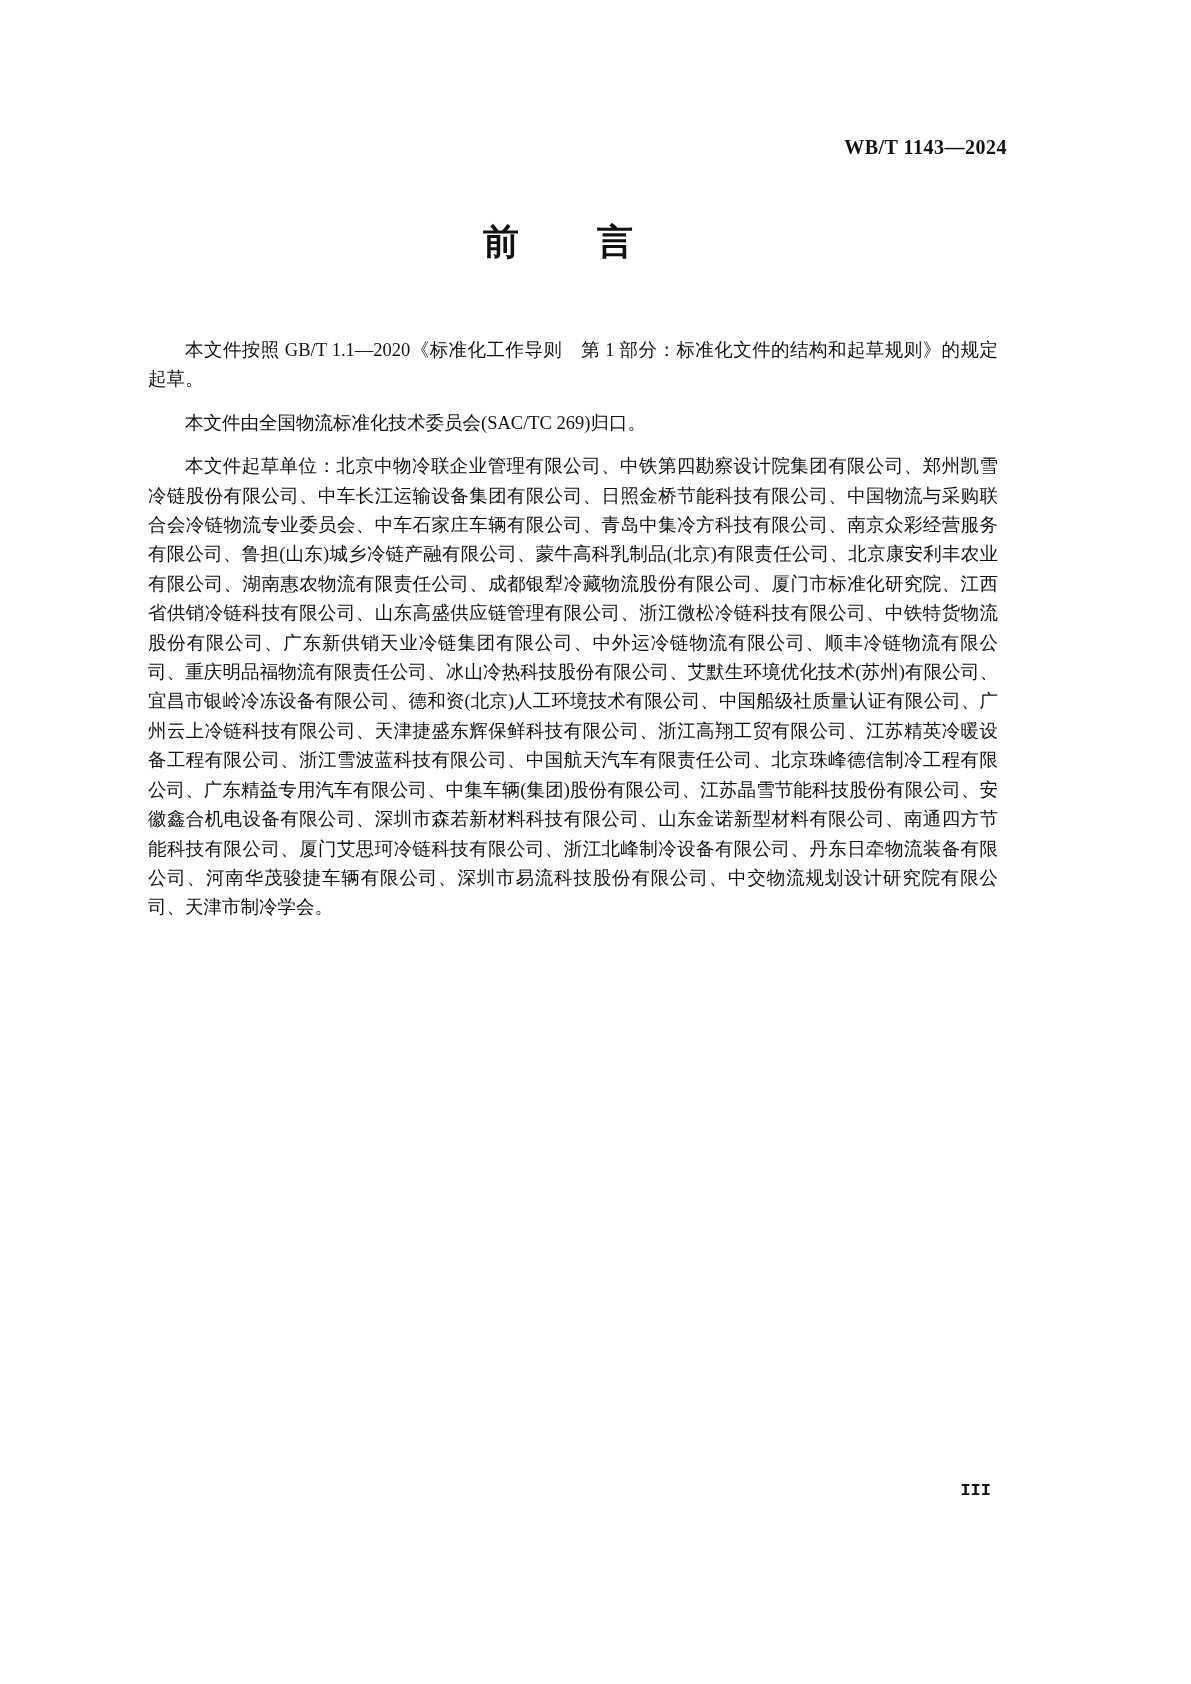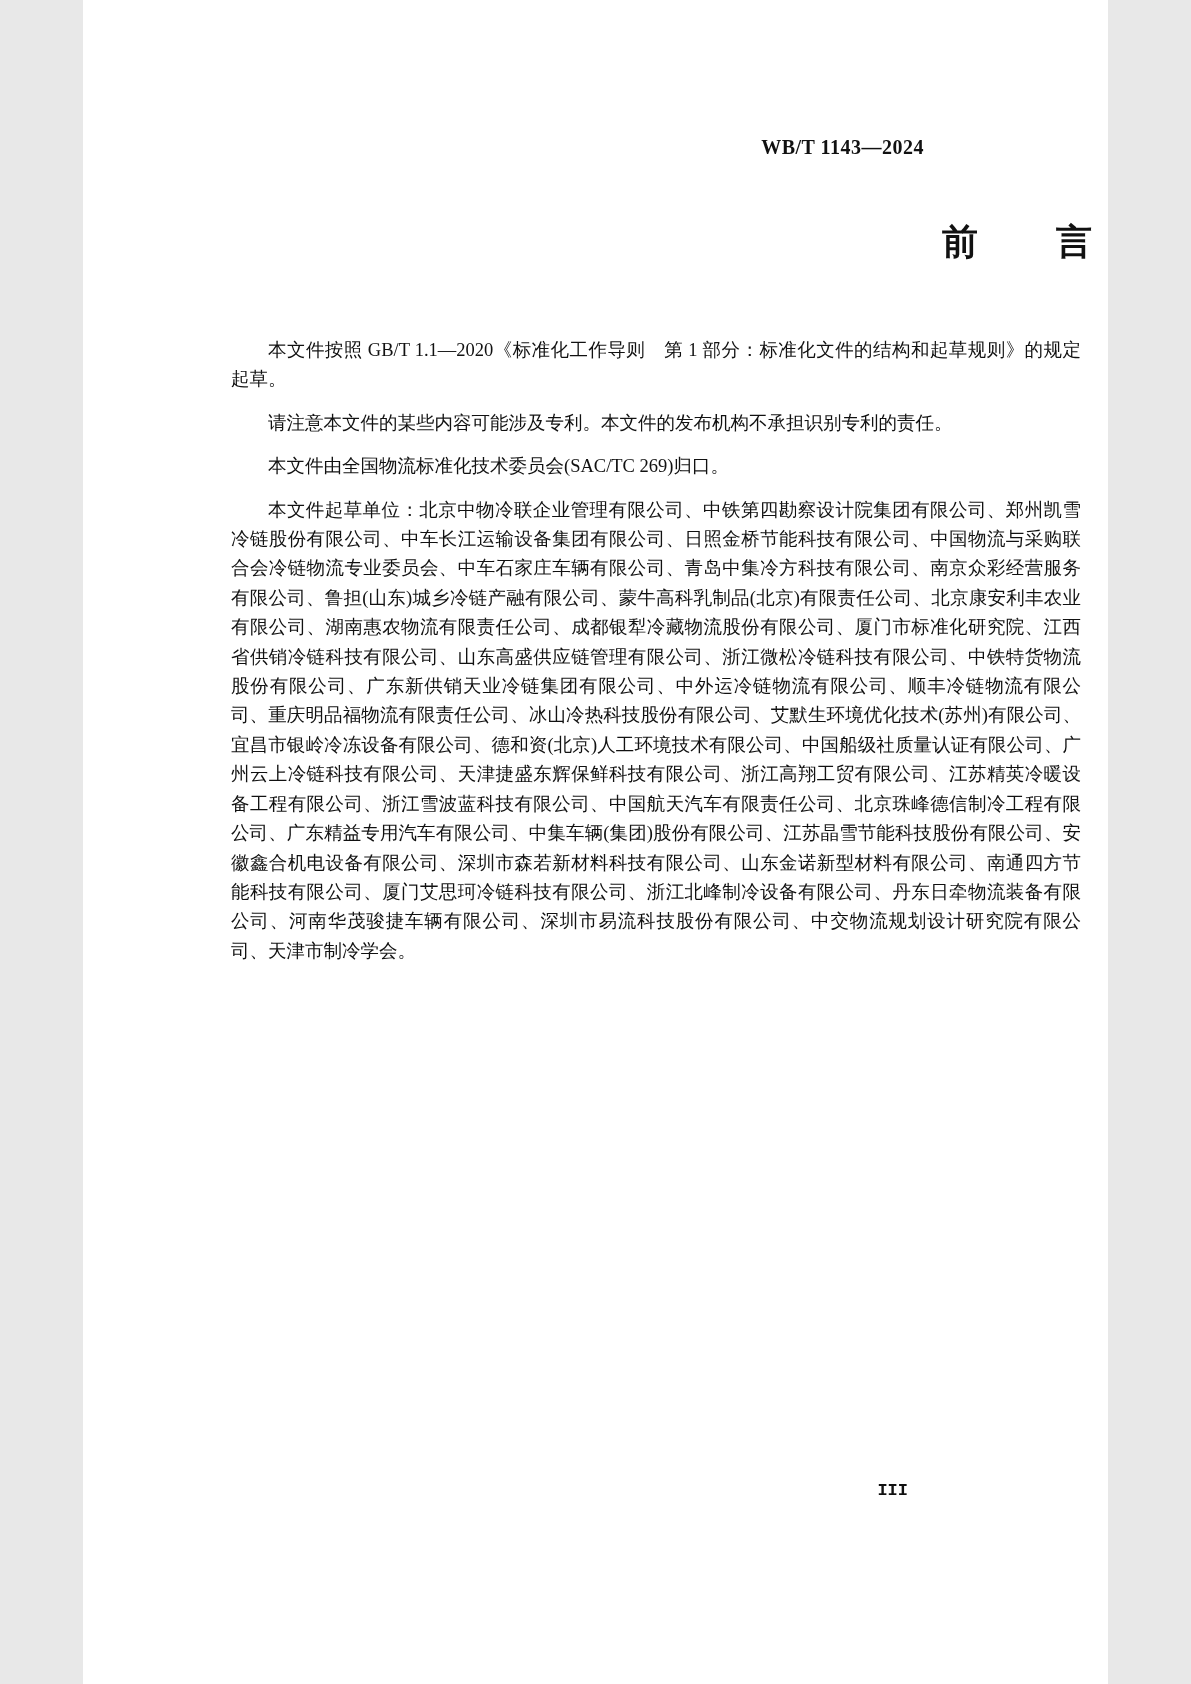--- a/index.html
+++ b/index.html
@@ -2,44 +2,44 @@
 <html><head>
 <meta charset="utf-8">
 <style>
   html, body {
     margin: 0;
     padding: 0;
     background: #e8e8e8;
   }
   .page {
     position: relative;
-    width: 1025px;
+    width: 1191px;
     height: 1684px;
     margin: 0 auto;
     background: #ffffff;
     color: #111111;
     font-family: "Liberation Serif", "DejaVu Serif", serif;
     overflow: hidden;
   }
   .doc-number {
     position: absolute;
     top: 136px;
     right: 184px;
     font-size: 20px;
     font-weight: bold;
     letter-spacing: 0.5px;
     font-family: "Liberation Serif", "DejaVu Serif", serif;
   }
   .title {
     position: absolute;
     top: 218px;
-    left: 135px;
+    left: 121px;
     width: 876px;
     margin: 0;
-    text-align: right;
+    text-align: center;
     font-size: 36px;
     font-weight: bold;
     font-family: "Liberation Sans", "DejaVu Sans", sans-serif;
     letter-spacing: 2px;
   }
   .body-text {
     position: absolute;
     top: 322px;
     left: 134px;
     width: 878px;
@@ -65,20 +65,19 @@
 <body>
 
 <div class="page">
 
   <div class="doc-number">WB/T 1143—2024</div>
 
   <h1 class="title">前　　言</h1>
 
   <div class="body-text">
     <p>本文件按照 GB/T 1.1—2020《标准化工作导则　第 1 部分：标准化文件的结构和起草规则》的规定起草。</p>
-    <p>请注意本文件的某些内容可能涉及专利。本文件的发布机构不承担识别专利的责任。</p>
     <p>本文件由全国物流标准化技术委员会(SAC/TC 269)归口。</p>
     <p>本文件起草单位：北京中物冷联企业管理有限公司、中铁第四勘察设计院集团有限公司、郑州凯雪冷链股份有限公司、中车长江运输设备集团有限公司、日照金桥节能科技有限公司、中国物流与采购联合会冷链物流专业委员会、中车石家庄车辆有限公司、青岛中集冷方科技有限公司、南京众彩经营服务有限公司、鲁担(山东)城乡冷链产融有限公司、蒙牛高科乳制品(北京)有限责任公司、北京康安利丰农业有限公司、湖南惠农物流有限责任公司、成都银犁冷藏物流股份有限公司、厦门市标准化研究院、江西省供销冷链科技有限公司、山东高盛供应链管理有限公司、浙江微松冷链科技有限公司、中铁特货物流股份有限公司、广东新供销天业冷链集团有限公司、中外运冷链物流有限公司、顺丰冷链物流有限公司、重庆明品福物流有限责任公司、冰山冷热科技股份有限公司、艾默生环境优化技术(苏州)有限公司、宜昌市银岭冷冻设备有限公司、德和资(北京)人工环境技术有限公司、中国船级社质量认证有限公司、广州云上冷链科技有限公司、天津捷盛东辉保鲜科技有限公司、浙江高翔工贸有限公司、江苏精英冷暖设备工程有限公司、浙江雪波蓝科技有限公司、中国航天汽车有限责任公司、北京珠峰德信制冷工程有限公司、广东精益专用汽车有限公司、中集车辆(集团)股份有限公司、江苏晶雪节能科技股份有限公司、安徽鑫合机电设备有限公司、深圳市森若新材料科技有限公司、山东金诺新型材料有限公司、南通四方节能科技有限公司、厦门艾思珂冷链科技有限公司、浙江北峰制冷设备有限公司、丹东日牵物流装备有限公司、河南华茂骏捷车辆有限公司、深圳市易流科技股份有限公司、中交物流规划设计研究院有限公司、天津市制冷学会。</p>
   </div>
 
   <div class="page-number">III</div>
 
 </div>
 
 </body></html>

